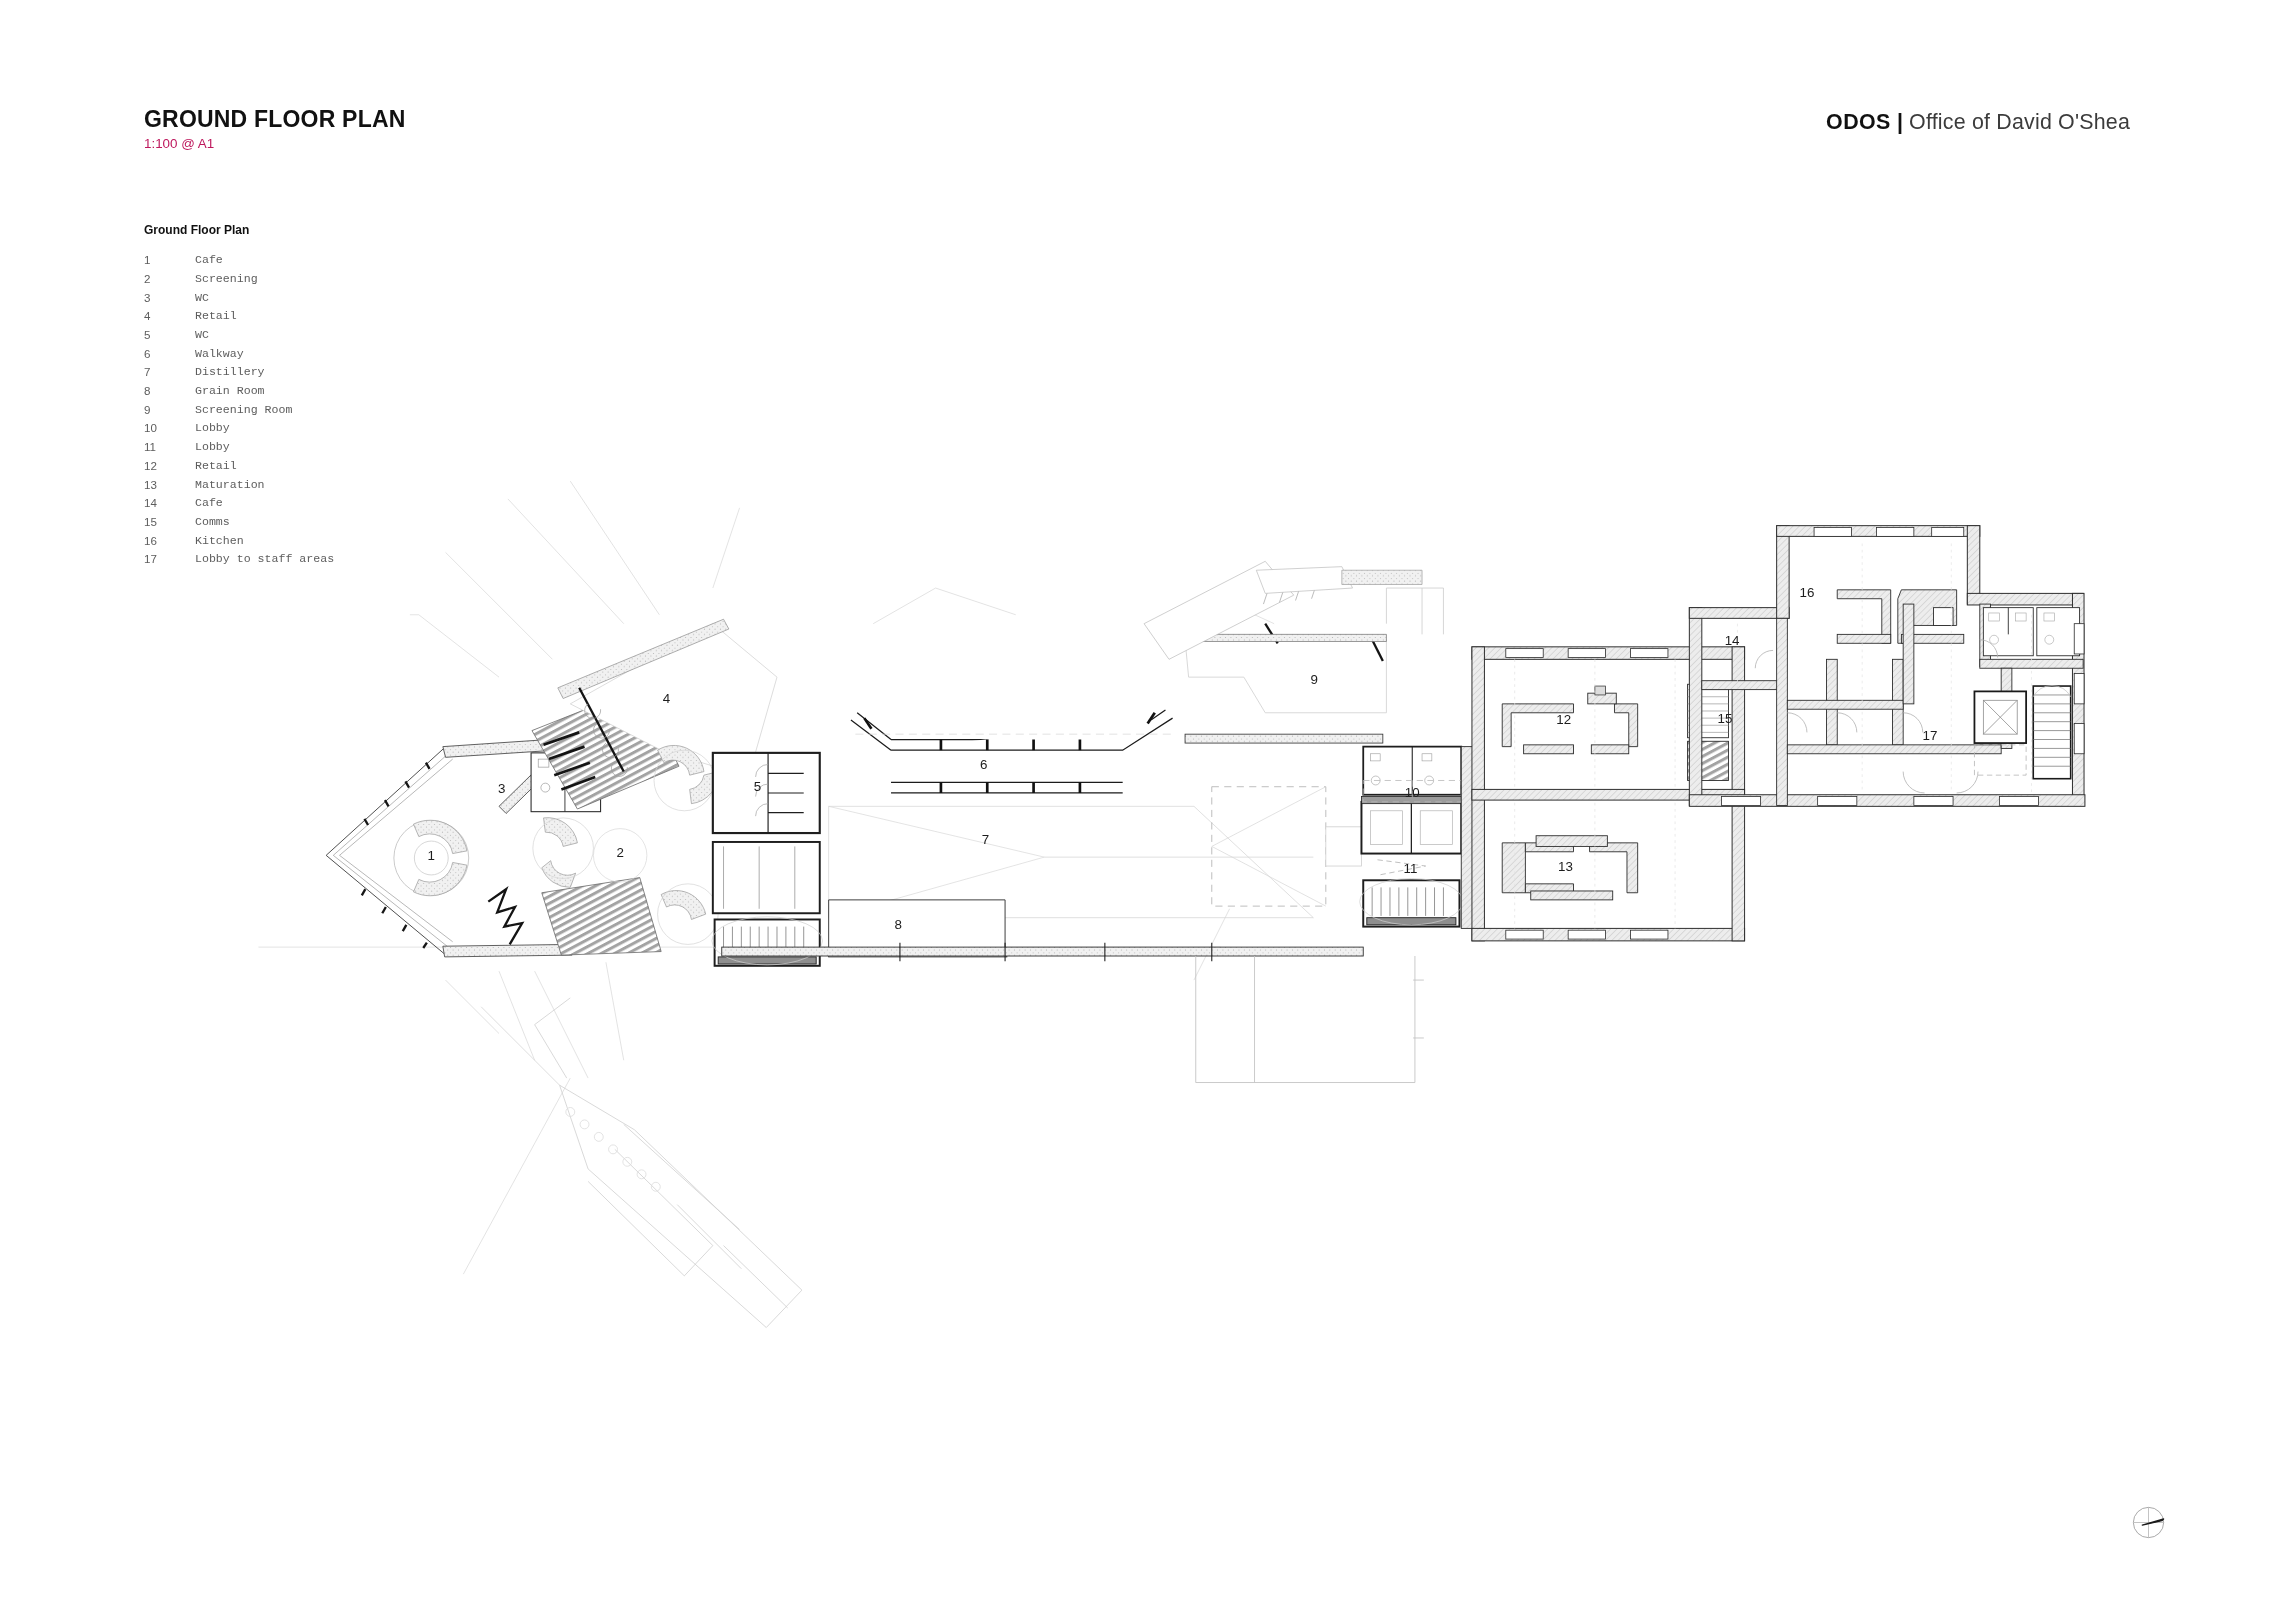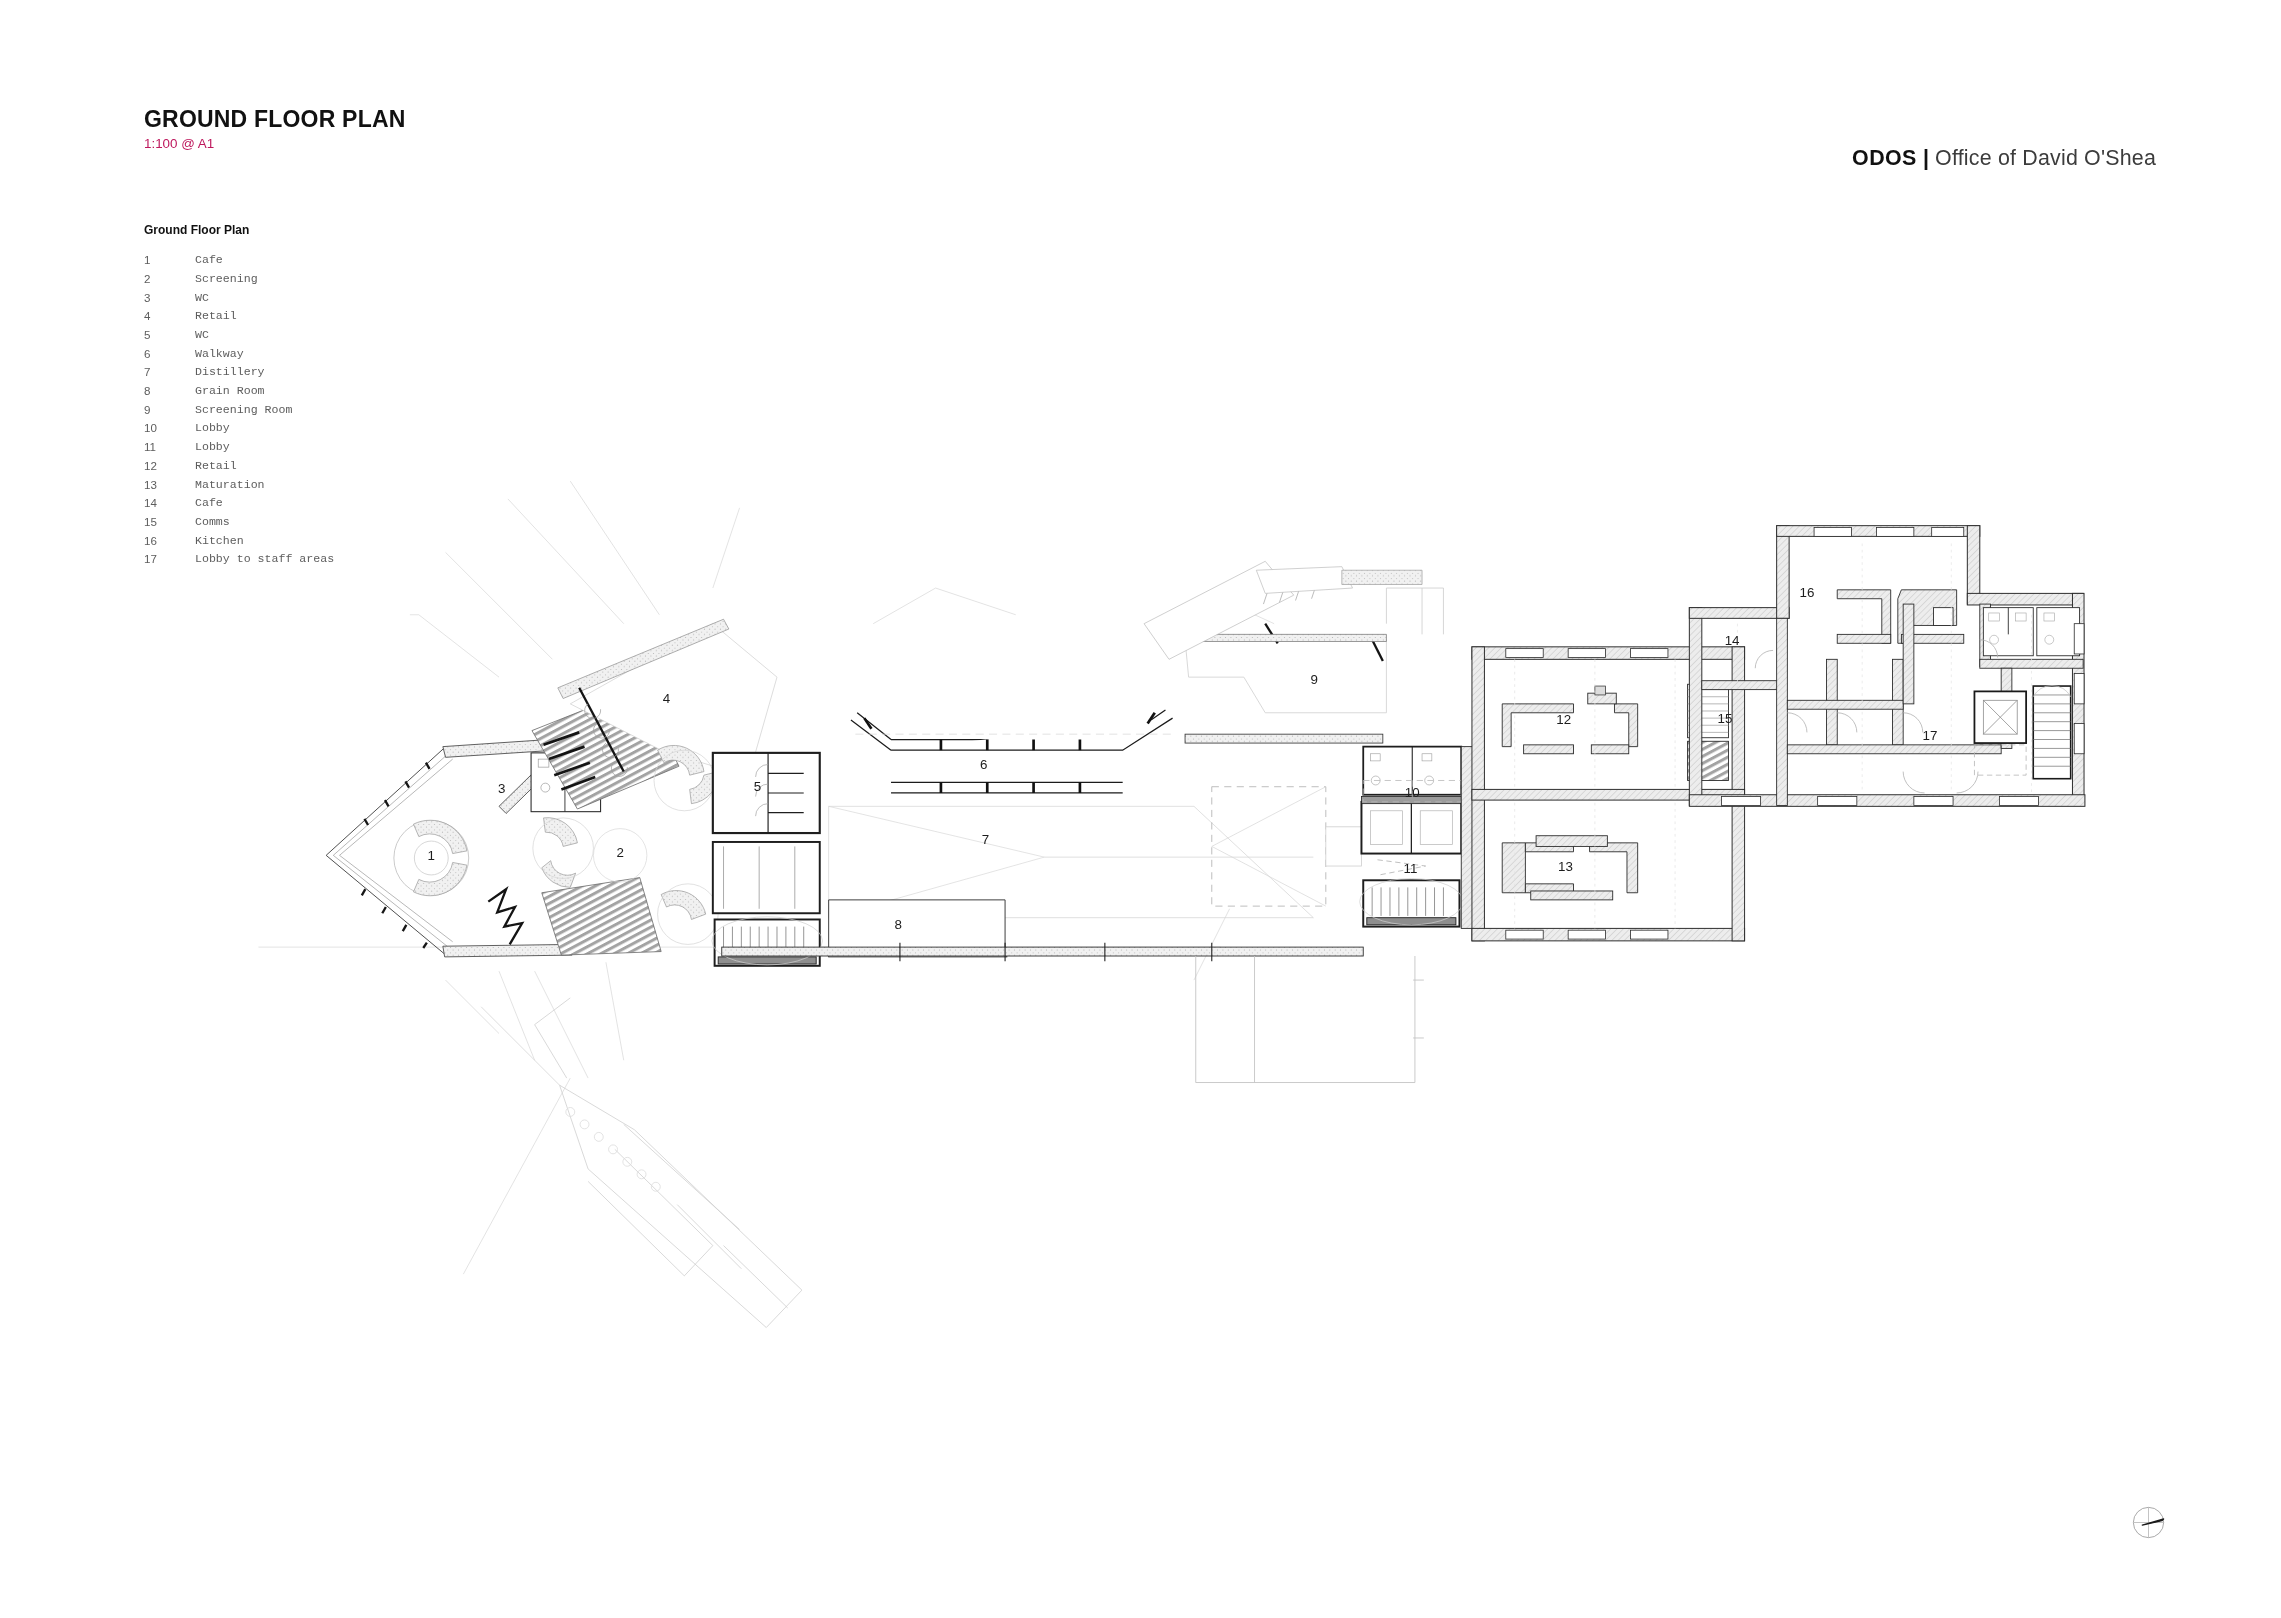--- a/index.html
+++ b/index.html
@@ -33,21 +33,21 @@
   #page-subtitle {
     font-size: 13.4px;
     font-weight: normal;
     color: #be185d;
     margin: 4.5px 0 0 0;
     line-height: 1.1;
   }
 
   #studio-logo {
     position: absolute;
-    right: 125px;
+    right: 151px;
     top: 110px;
     display: flex;
     align-items: baseline;
     gap: 0px;
     white-space: nowrap;
   }
   #studio-logo .logo-mark {
     font-size: 21.4px;
     font-weight: bold;
     color: #111111;
@@ -57,21 +57,20 @@
     font-size: 21.4px;
     font-weight: bold;
     color: #111111;
     padding: 0 6.2px;
   }
   #studio-logo .logo-name {
     font-size: 21.4px;
     font-weight: normal;
     color: #3c3c3c;
     letter-spacing: 0.2px;
-    margin-top: 36px;
   }
 
   
   #legend {
     position: absolute;
     left: 144px;
     top: 223px;
   }
   #legend-heading {
     font-size: 12px;

